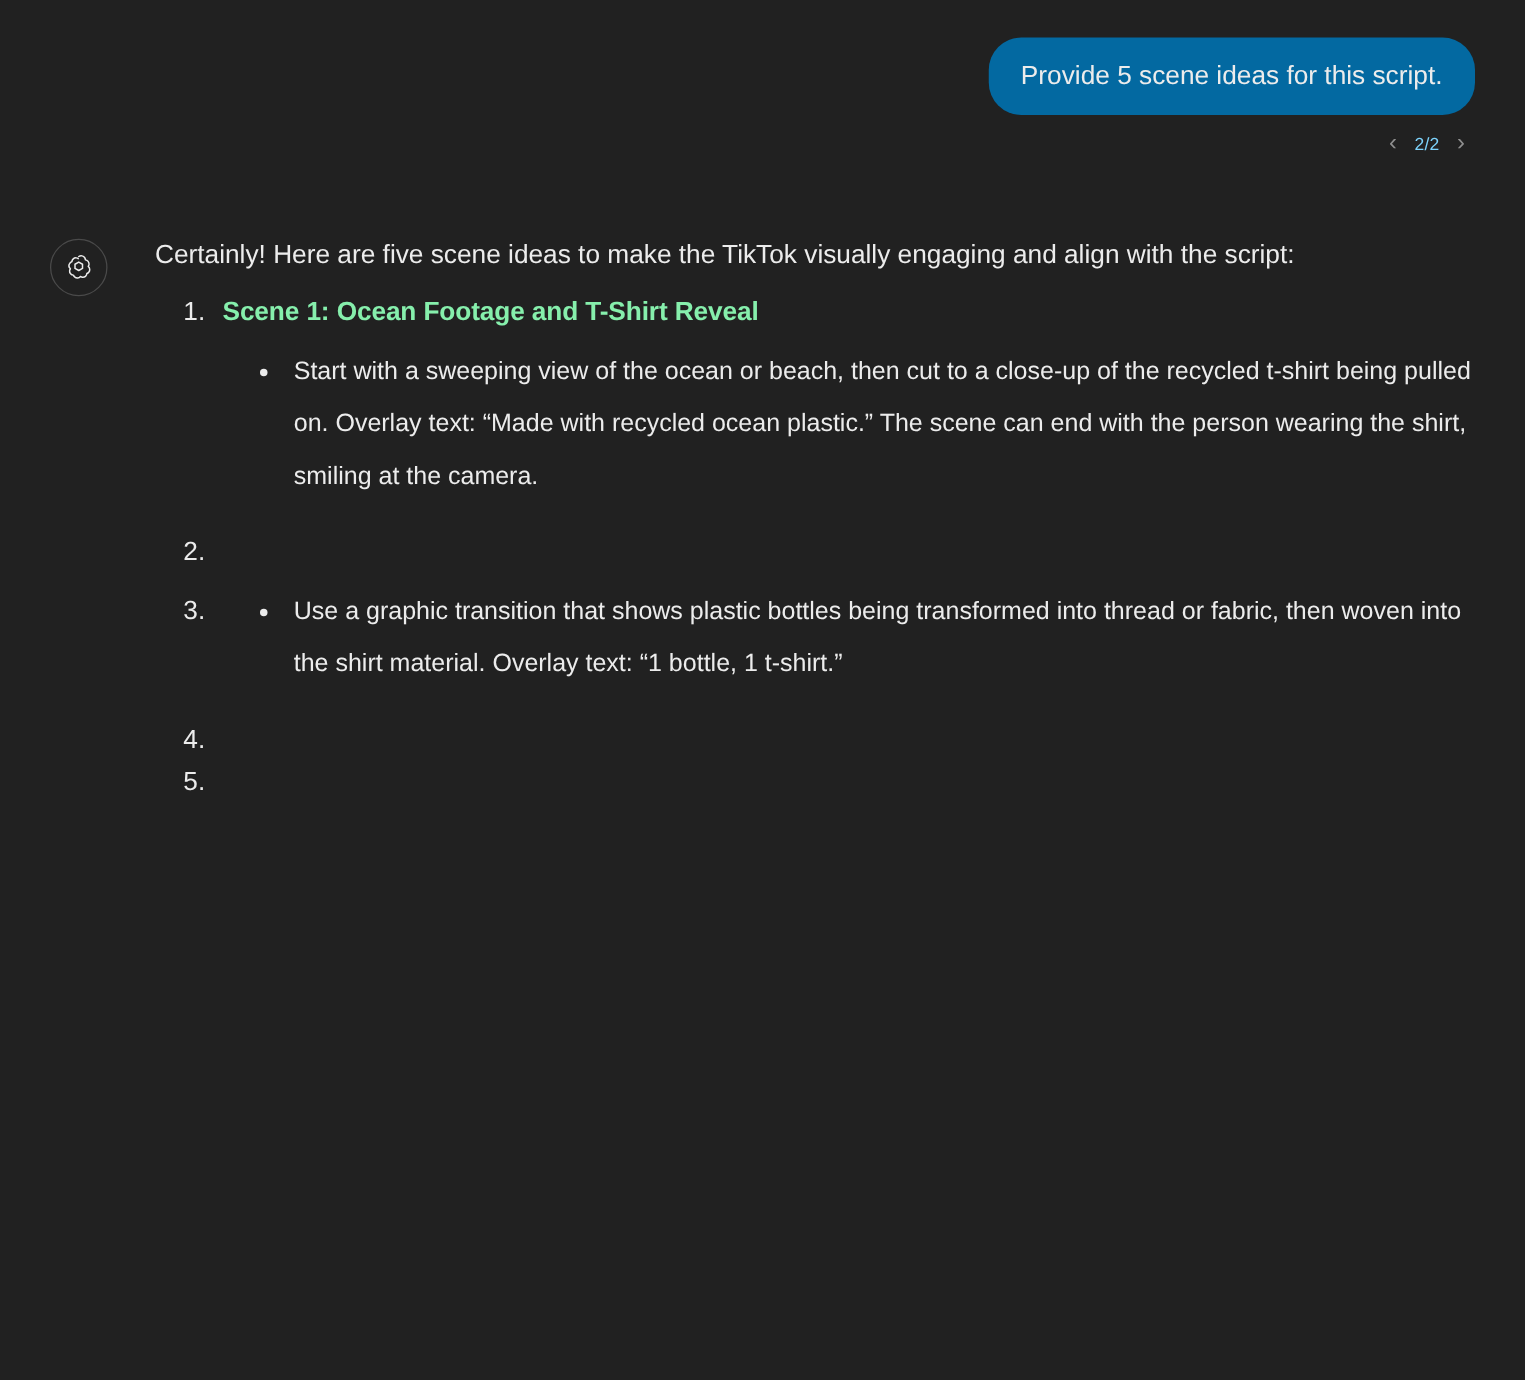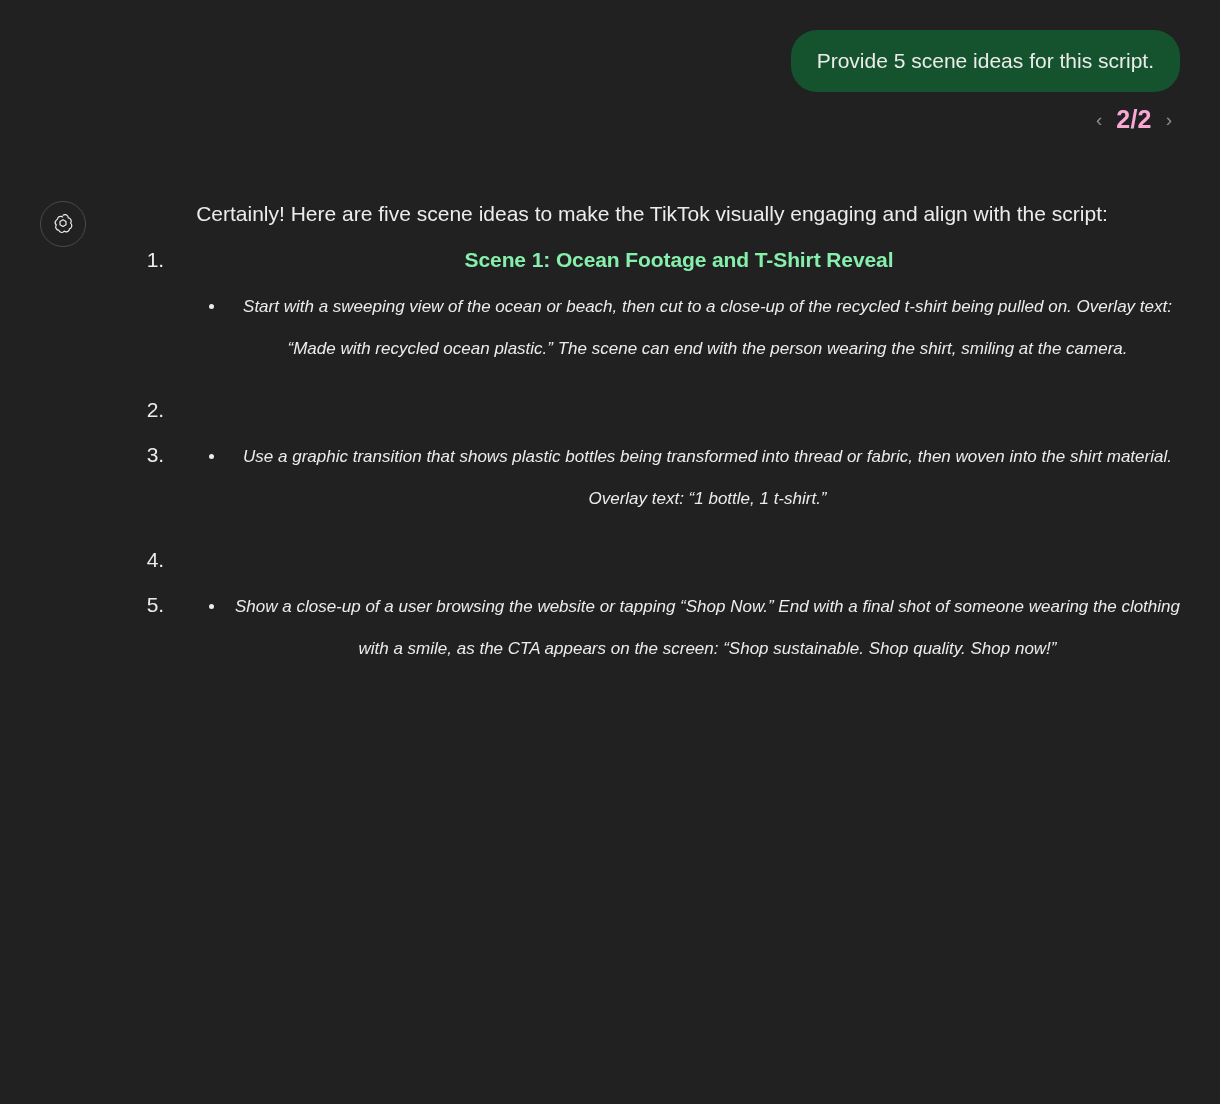--- a/index.html
+++ b/index.html
@@ -24,21 +24,21 @@
     padding: 0;
   }
 
   
   .user-row {
     display: flex;
     justify-content: flex-end;
     padding: 30px 40px 0 40px;
   }
   .user-bubble {
-    background: #14532d;
+    background: #0369a1;
     border-radius: 26px;
     padding: 17px 26px;
     font-size: 21px;
     line-height: 28px;
     color: #ececec;
     max-width: 640px;
   }
 
   
   .pager {
@@ -50,23 +50,23 @@
     color: #9b9b9b;
   }
   .pager .arrow {
     font-size: 19px;
     line-height: 1;
     color: #8e8e8e;
     cursor: pointer;
     user-select: none;
   }
   .pager .count {
-    font-size: 25px;
-    font-weight: bold;
-    color: #f9a8d4;
+    font-size: 14px;
+    font-weight: normal;
+    color: #7dd3fc;
     letter-spacing: .2px;
   }
 
   
   .assistant-row {
     display: flex;
     align-items: flex-start;
     padding: 65px 40px 0 40px;
   }
   .avatar {
@@ -78,21 +78,20 @@
     display: flex;
     align-items: center;
     justify-content: center;
     margin-top: 2px;
   }
   .avatar svg { display: block; }
 
   .assistant-body {
     margin-left: 38px;
     max-width: 1060px;
-    text-align: center;
   }
   .intro {
     font-size: 21px;
     line-height: 30px;
     color: #ececec;
     margin: 0 0 16px 0;
   }
 
   ol.scenes {
     margin: 0;
@@ -115,25 +114,24 @@
     font-size: 21px;
     letter-spacing: -.1px;
   }
   ul.detail {
     margin: 11px 0 25px 0;
     padding-left: 48px;
     list-style: disc;
   }
   ul.detail > li {
     padding-left: 9px;
-    font-size: 17px;
+    font-size: 20px;
     line-height: 42px;
     color: #ececec;
     font-weight: normal;
-    font-style: italic;
   }
   ul.detail > li::marker { color: #ececec; }
 </style>
 </head>
 <body>
 
 <div class="chat">
 
   <div class="user-row">
     <div class="user-bubble">Provide 5 scene ideas for this script.</div>
@@ -169,21 +167,18 @@
         <li>
         </li>
         <li>
           <ul class="detail">
             <li>Use a graphic transition that shows plastic bottles being transformed into thread or fabric, then woven into the shirt material. Overlay text: “1 bottle, 1 t-shirt.”</li>
           </ul>
         </li>
         <li>
         </li>
         <li>
-          <ul class="detail">
-            <li>Show a close-up of a user browsing the website or tapping “Shop Now.” End with a final shot of someone wearing the clothing with a smile, as the CTA appears on the screen: “Shop sustainable. Shop quality. Shop now!”</li>
-          </ul>
         </li>
       </ol>
     </div>
 
   </div>
 </div>
 
 </body></html>

